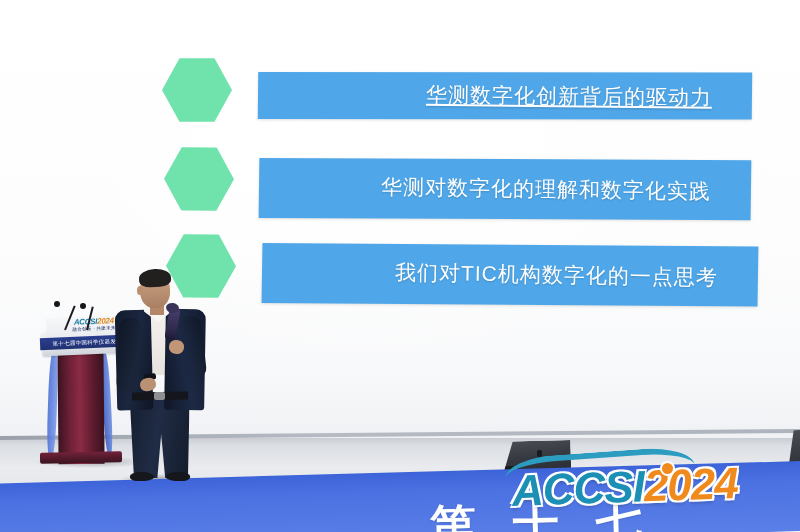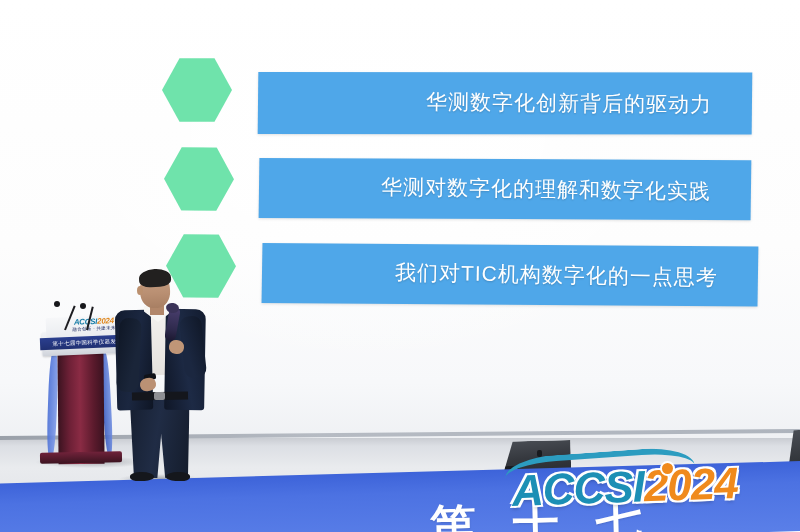--- a/index.html
+++ b/index.html
@@ -42,23 +42,24 @@
     display:flex;align-items:center;justify-content:flex-end;
     box-sizing:border-box;
     padding-right:40px;
     font-size:21px;
     letter-spacing:1px;
     text-shadow:0 1px 2px rgba(0,0,0,.18);
     box-shadow:0 1px 3px rgba(0,0,0,.12);
     white-space:nowrap;
   }
   .bar.b1{
-    left:258px;top:72px;width:494px;height:62px;
+    left:258px;top:72px;width:494px;height:47px;
     transform:skewY(-0.55deg) rotate(0.6deg);
     transform-origin:left center;
+    text-decoration:underline;
   }
   .bar.b2{
     left:259px;top:158px;width:492px;height:60px;
     transform:skewY(-0.5deg) rotate(0.75deg);
     transform-origin:left center;
   }
   .bar.b3{
     left:262px;top:243px;width:496px;height:60px;
     transform:skewY(-0.5deg) rotate(0.9deg);
     transform-origin:left center;

